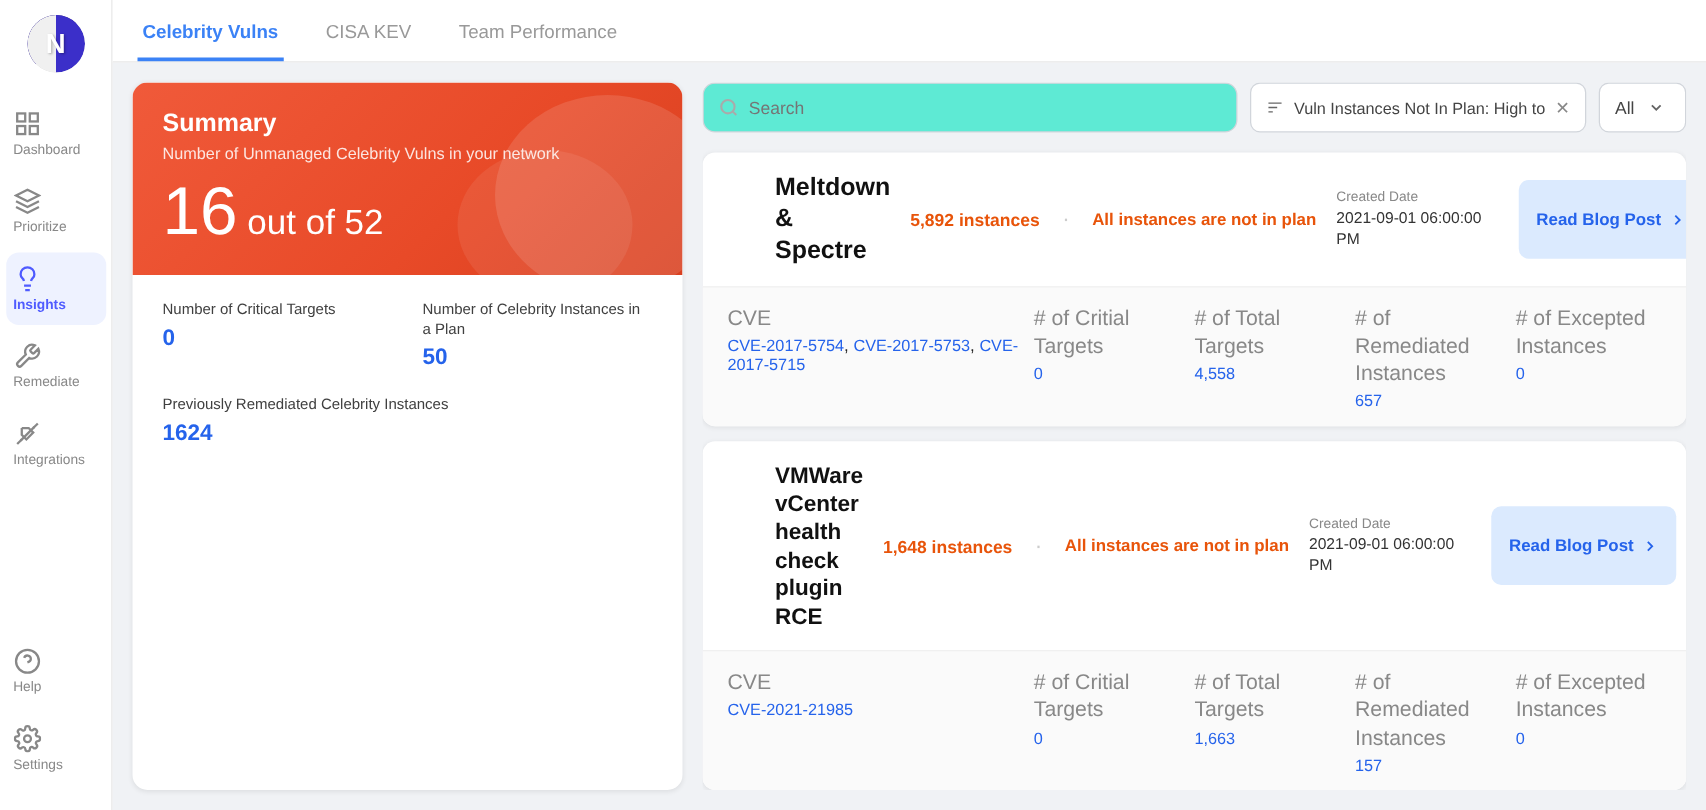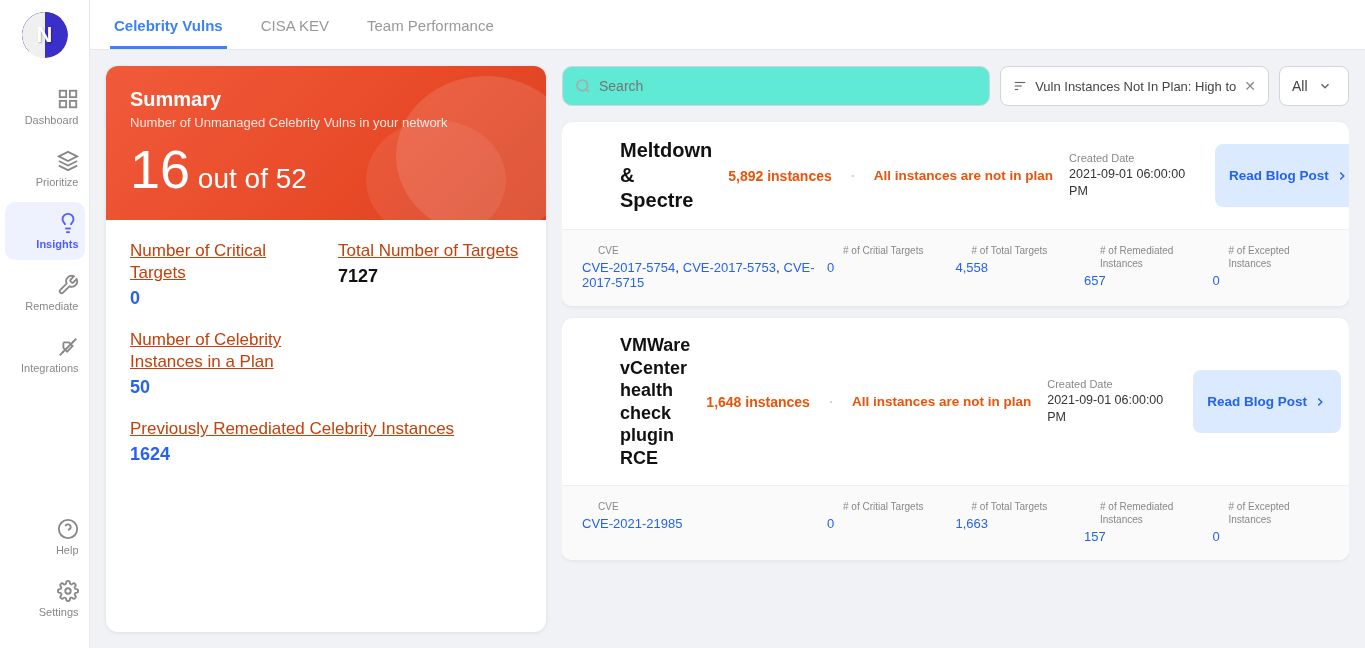--- a/index.html
+++ b/index.html
@@ -42,21 +42,21 @@
       display: flex;
       flex-direction: column;
       align-items: center;
       gap: 4px;
       flex: 1;
       width: 100%;
     }
     .sidebar-item {
       display: flex;
       flex-direction: column;
-      align-items: flex-end;
+      align-items: flex-start;
       justify-content: center;
       width: 80px;
       padding: 10px 6px;
       border-radius: 10px;
       cursor: pointer;
       gap: 4px;
       transition: background 0.15s;
     }
     .sidebar-item.active { background: #eef2ff; }
     .sidebar-item .icon-svg { width: 22px; height: 22px; color: #888; }
@@ -176,25 +176,24 @@
       font-size: 28px;
       font-weight: 400;
     }
     .summary-body {
       padding: 20px 24px;
       display: grid;
       grid-template-columns: 1fr 1fr;
       gap: 20px 24px;
     }
     .stat-item .stat-label {
-      font-size: 17px;
-      color: #c2410c;
+      font-size: 12px;
+      color: #404040;
       margin-bottom: 4px;
       line-height: 1.3;
-      text-decoration: underline;
     }
     .stat-item .stat-value {
       font-size: 15px;
       color: #222;
       font-weight: 700;
     }
     .stat-item .stat-value a, .stat-value-link {
       color: #2563eb;
       text-decoration: none;
       font-weight: 700;
@@ -347,25 +346,24 @@
     .vuln-details {
       background: #fafafa;
       border-top: 1px solid #f0f0f0;
       padding: 14px 20px 16px;
       display: grid;
       grid-template-columns: 2fr 1fr 1fr 1fr 1fr;
       gap: 12px;
       align-items: start;
     }
     .detail-col .detail-label {
-      font-size: 10px;
+      font-size: 17px;
       color: #888;
       margin-bottom: 3px;
       line-height: 1.3;
-      margin-left: 16px;
     }
     .detail-col .detail-value {
       font-size: 13.5px;
       color: #222;
     }
     .detail-col .detail-link {
       color: #2563eb;
       text-decoration: none;
       font-size: 13px;
     }
@@ -460,24 +458,20 @@
         <div class="summary-title">Summary</div>
         <div class="summary-subtitle">Number of Unmanaged Celebrity Vulns in your network</div>
         <div>
           <span class="summary-count">16</span><span class="summary-count summary-out-of"> out of 52</span>
         </div>
       </div>
       <div class="summary-body">
         <div class="stat-item">
           <div class="stat-label">Number of Critical Targets</div>
           <div class="stat-value"><a href="#" class="stat-value-link">0</a></div>
-        </div>
-        <div class="stat-item">
-          <div class="stat-label">Total Number of Targets</div>
-          <div class="stat-value" style="font-size:18px;font-weight:700;color:#111;">7127</div>
         </div>
         <div class="stat-item">
           <div class="stat-label">Number of Celebrity Instances in a Plan</div>
           <div class="stat-value"><a href="#" class="stat-value-link">50</a></div>
         </div>
         <div class="stat-item" style="grid-column: 1 / -1;">
           <div class="stat-label">Previously Remediated Celebrity Instances</div>
           <div class="stat-value"><a href="#" class="stat-value-link">1624</a></div>
         </div>
       </div>

